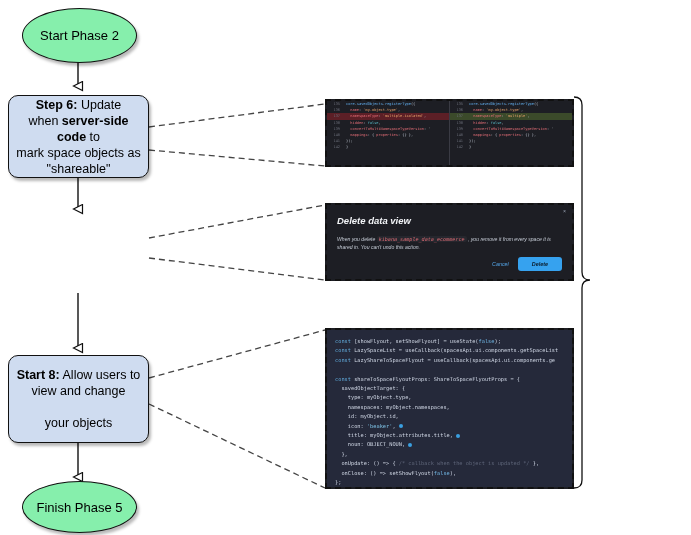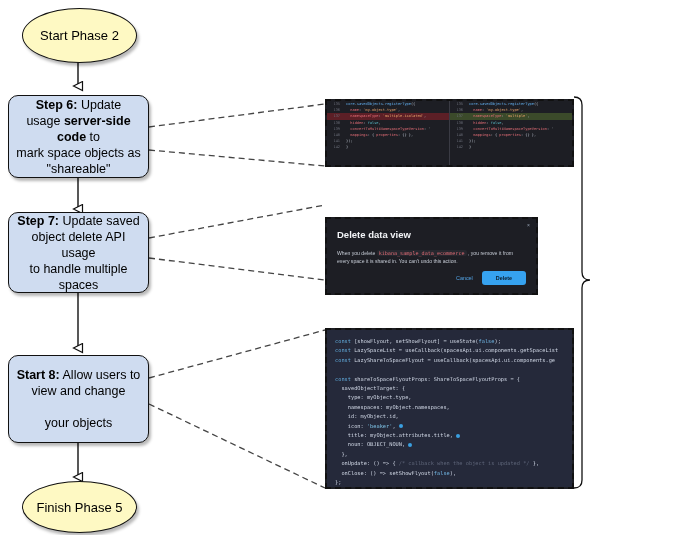--- a/index.html
+++ b/index.html
@@ -2,21 +2,21 @@
 <html><head>
 <meta charset="utf-8">
 <style>
   html,body{margin:0;padding:0;background:#ffffff;}
   body{font-family:"Liberation Sans",sans-serif;}
   #canvas{position:relative;width:691px;height:535px;background:#ffffff;overflow:hidden;}
 
   
   .ellipse{
     position:absolute;border:1.4px solid #111;border-radius:50%;
-    background:#fef9c3;display:flex;align-items:center;justify-content:center;
+    background:#86efac;display:flex;align-items:center;justify-content:center;
     font-size:13px;color:#000;box-shadow:2px 3px 3px rgba(0,0,0,.28);
   }
   .stepbox{
     position:absolute;border:1.4px solid #111;border-radius:10px;
     background:#cfdcf0;display:flex;align-items:center;justify-content:center;
     text-align:center;font-size:12.5px;line-height:16px;color:#000;
     padding:4px 6px;box-sizing:border-box;box-shadow:2px 3px 3px rgba(0,0,0,.28);
   }
   .stepbox .b{font-weight:bold;}
 
@@ -92,33 +92,26 @@
     <path d="M574,97 q8,0 8,8 L582,272 q0,8 8,8 q-8,0 -8,8 L582,480 q0,8 -8,8" fill="none" stroke="#111" stroke-width="1.3"></path>
   </svg>
 
   <div class="ellipse" style="left:22px;top:8px;width:113px;height:53px;">
     <span>Start Phase 2</span>
   </div>
 
   <div class="stepbox" style="left:8px;top:95px;width:141px;height:83px;">
     <div>
       <span class="b">Step 6:</span><span> Update</span><br>
-      <span>usage </span><span class="b">server-side code</span><span> to</span><br>
+      <span>when </span><span class="b">server-side code</span><span> to</span><br>
       <span>mark space objects as</span><br>
       <span>"shareable"</span>
     </div>
   </div>
 
-  <div class="stepbox" style="left:8px;top:212px;width:141px;height:81px;">
-    <div>
-      <span class="b">Step 7:</span><span> Update saved</span><br>
-      <span>object delete API usage</span><br>
-      <span>to handle multiple spaces</span>
-    </div>
-  </div>
 
   <div class="stepbox" style="left:8px;top:355px;width:141px;height:88px;">
     <div>
       <span class="b">Start 8:</span><span> Allow users to</span><br>
       <span>view and change</span><br>
       <br>
       <span>your objects</span>
     </div>
   </div>
 
@@ -144,21 +137,21 @@
           <div class="crow r-add"><span class="gut">137</span><span class="ctext">  <span class="prop">namespaceType</span>: <span class="str">'multiple'</span>,</span></div>
           <div class="crow "><span class="gut">138</span><span class="ctext">  <span class="prop">hidden</span>: <span class="var">false</span>,</span></div>
           <div class="crow "><span class="gut">139</span><span class="ctext">  <span class="prop">convertToMultiNamespaceTypeVersion</span>: '</span></div>
           <div class="crow "><span class="gut">140</span><span class="ctext">  <span class="prop">mappings</span>: { <span class="prop">properties</span>: {} },</span></div>
           <div class="crow "><span class="gut">141</span><span class="ctext">});</span></div>
           <div class="crow "><span class="gut">142</span><span class="ctext">}</span></div>
         </div>
     </div>
   </div>
 
-  <div class="shot" style="left:325px;top:217px;width:213px;height:78px;">
+  <div class="shot" style="left:325px;top:203px;width:249px;height:78px;font-style:italic;">
     <div class="modal">
       <div class="modal-x">×</div>
       <div class="modal-title">Delete data view</div>
       <div class="modal-body">
         <span>When you delete </span><span class="codechip">kibana_sample_data_ecommerce</span><span> , you remove it from every space it is shared in. You can't undo this action.</span>
       </div>
       <div class="modal-actions">
         <span class="btn-cancel">Cancel</span>
         <span class="btn-delete">Delete</span>
       </div>

